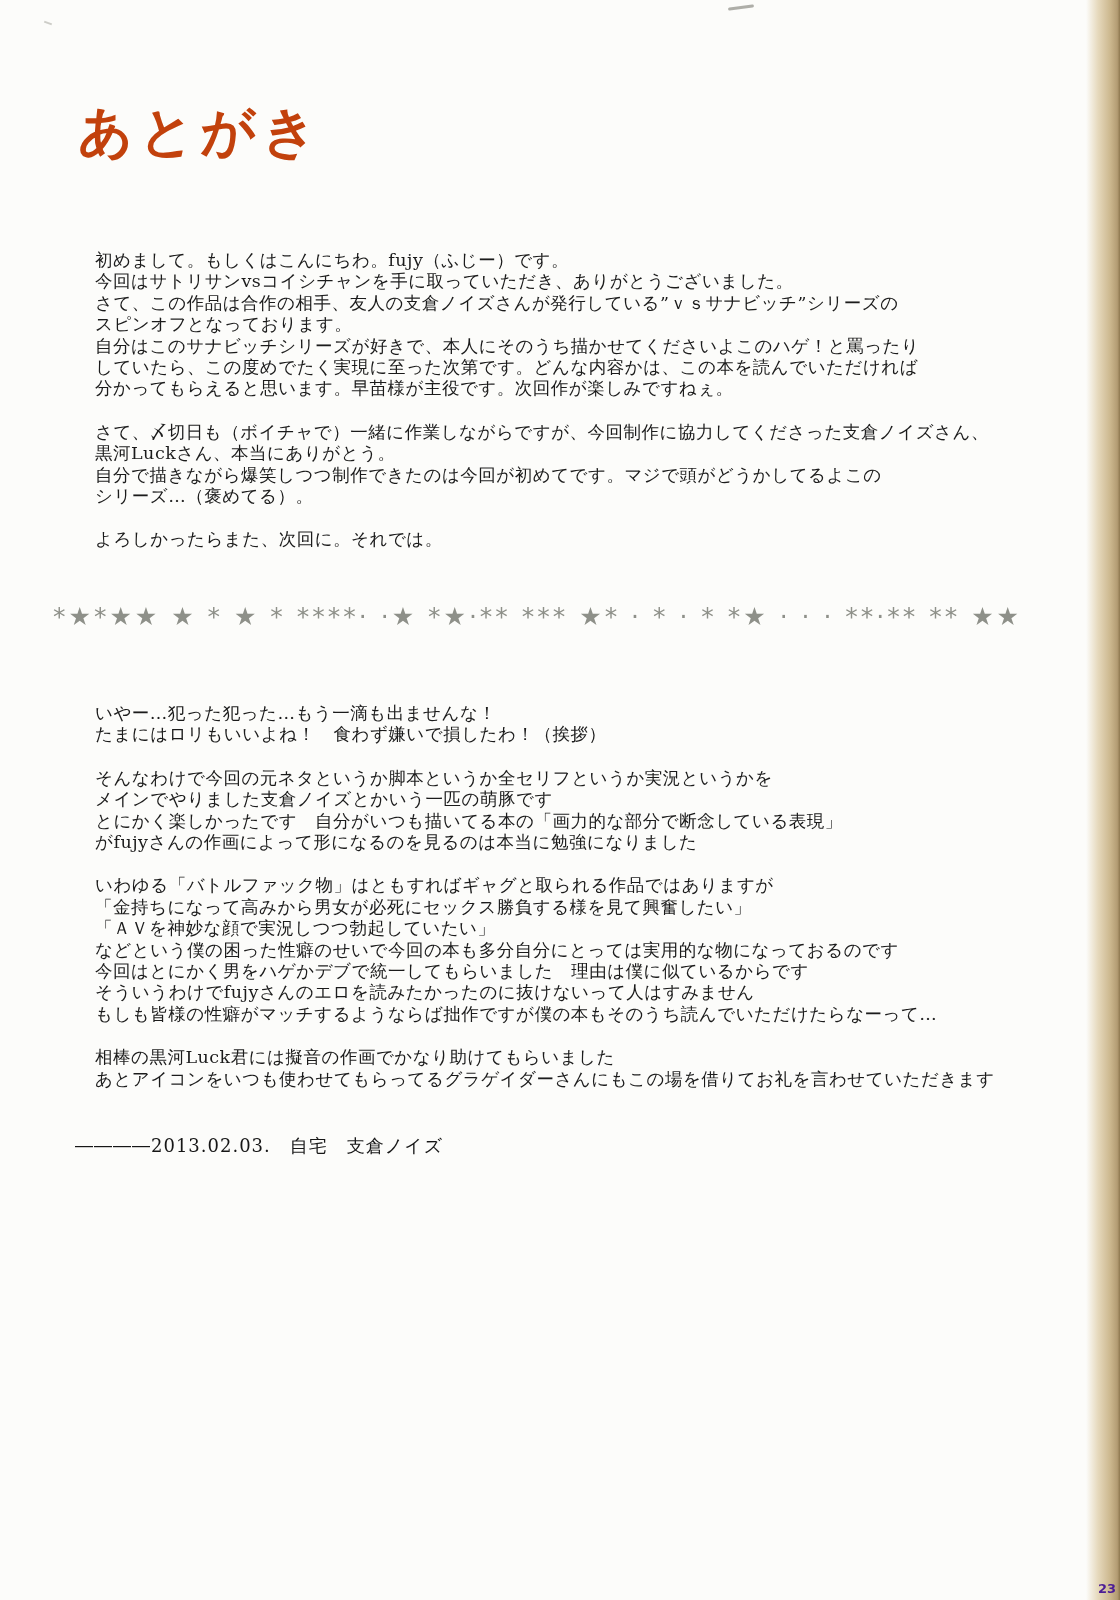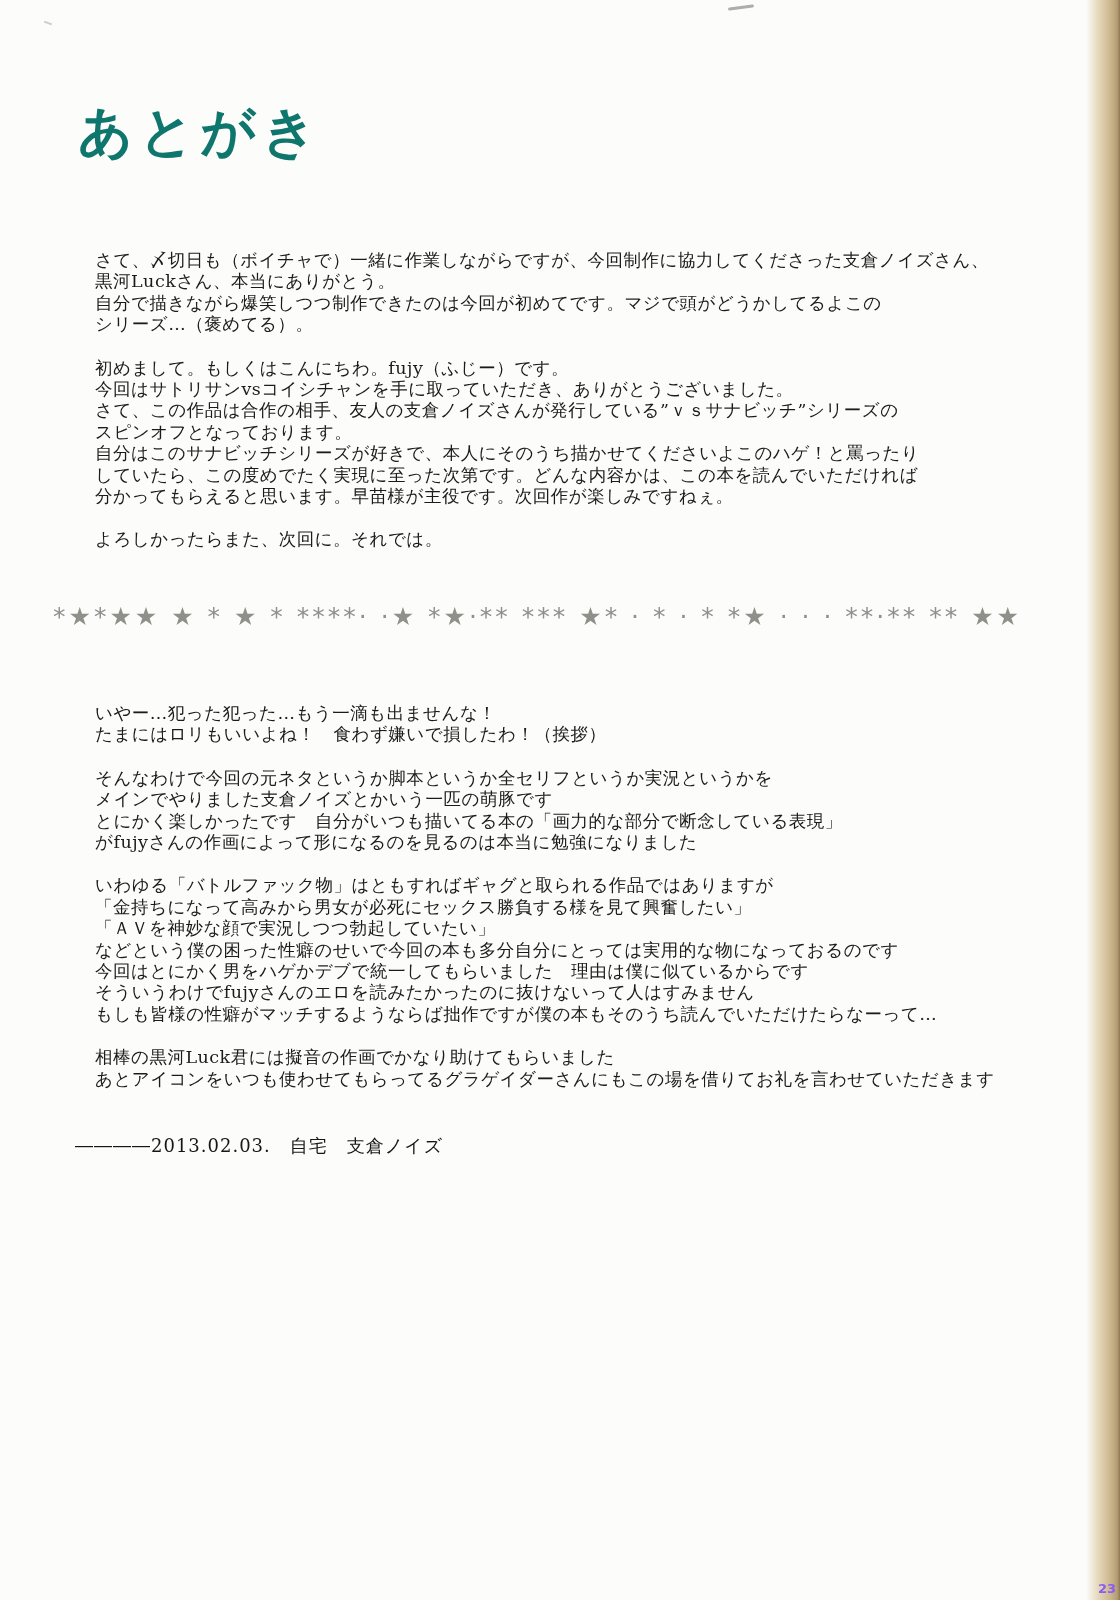--- a/index.html
+++ b/index.html
@@ -28,21 +28,21 @@
     position:absolute;top:6px;left:728px;width:26px;height:3px;
     background:#9a9a94;transform:rotate(-8deg);border-radius:2px;opacity:.8;
   }
   .scan-artifact-2{
     position:absolute;top:22px;left:44px;width:8px;height:2px;
     background:#b9b9b2;transform:rotate(20deg);opacity:.7;
   }
   .title{
     position:absolute;top:96px;left:78px;margin:0;
     font-family:"DejaVu Sans","Liberation Sans",sans-serif;
-    font-weight:bold;font-size:54px;letter-spacing:6px;color:#0f766e;
+    font-weight:bold;font-size:54px;letter-spacing:6px;color:#c2410c;
   }
   .content{
     position:absolute;top:250px;left:95px;right:60px;
     color:#1b1b1b;
   }
   .content p{
     margin:0 0 22px 0;
     font-size:17.5px;line-height:21.4px;letter-spacing:.5px;
     white-space:pre-line;
   }
@@ -56,47 +56,47 @@
     margin:46px 0 66px -42px;
     width:1010px;
     font-family:"DejaVu Sans","Liberation Sans",sans-serif;
     font-size:25px;letter-spacing:3px;line-height:40px;
     color:#8e9089;
     white-space:nowrap;overflow:hidden;
   }
   .page-number{
     position:absolute;right:4px;bottom:4px;
     font-family:"DejaVu Sans","Liberation Sans",sans-serif;
-    font-size:13px;font-weight:bold;color:#8b5cf6;z-index:5;text-align:right;
+    font-size:13px;font-weight:bold;color:#4c1d95;z-index:5;text-align:right;
   }
 </style>
 </head>
 <body>
 
 <div class="page">
 
   <div class="scan-artifact-1"></div>
   <div class="scan-artifact-2"></div>
 
   <h1 class="title">あとがき</h1>
 
   <div class="content">
 
     <section>
-      <p>さて、〆切日も（ボイチャで）一緒に作業しながらですが、今回制作に協力してくださった支倉ノイズさん、
-黒河Luckさん、本当にありがとう。
-自分で描きながら爆笑しつつ制作できたのは今回が初めてです。マジで頭がどうかしてるよこの
-シリーズ…（褒めてる）。</p>
       <p>初めまして。もしくはこんにちわ。fujy（ふじー）です。
 今回はサトリサンvsコイシチャンを手に取っていただき、ありがとうございました。
 さて、この作品は合作の相手、友人の支倉ノイズさんが発行している”ｖｓサナビッチ”シリーズの
 スピンオフとなっております。
 自分はこのサナビッチシリーズが好きで、本人にそのうち描かせてくださいよこのハゲ！と罵ったり
 していたら、この度めでたく実現に至った次第です。どんな内容かは、この本を読んでいただければ
 分かってもらえると思います。早苗様が主役です。次回作が楽しみですねぇ。</p>
+      <p>さて、〆切日も（ボイチャで）一緒に作業しながらですが、今回制作に協力してくださった支倉ノイズさん、
+黒河Luckさん、本当にありがとう。
+自分で描きながら爆笑しつつ制作できたのは今回が初めてです。マジで頭がどうかしてるよこの
+シリーズ…（褒めてる）。</p>
       <p>よろしかったらまた、次回に。それでは。</p>
     </section>
 
     <div class="stars-divider">*★*★★   ★ * ★ *  ****· ·★ *★·**   *** ★* · * ·   * *★ · · ·  **·**   ** ★★</div>
 
     <section>
       <p>いやー…犯った犯った…もう一滴も出ませんな！
 たまにはロリもいいよね！　食わず嫌いで損したわ！（挨拶）</p>
       <p>そんなわけで今回の元ネタというか脚本というか全セリフというか実況というかを
 メインでやりました支倉ノイズとかいう一匹の萌豚です

